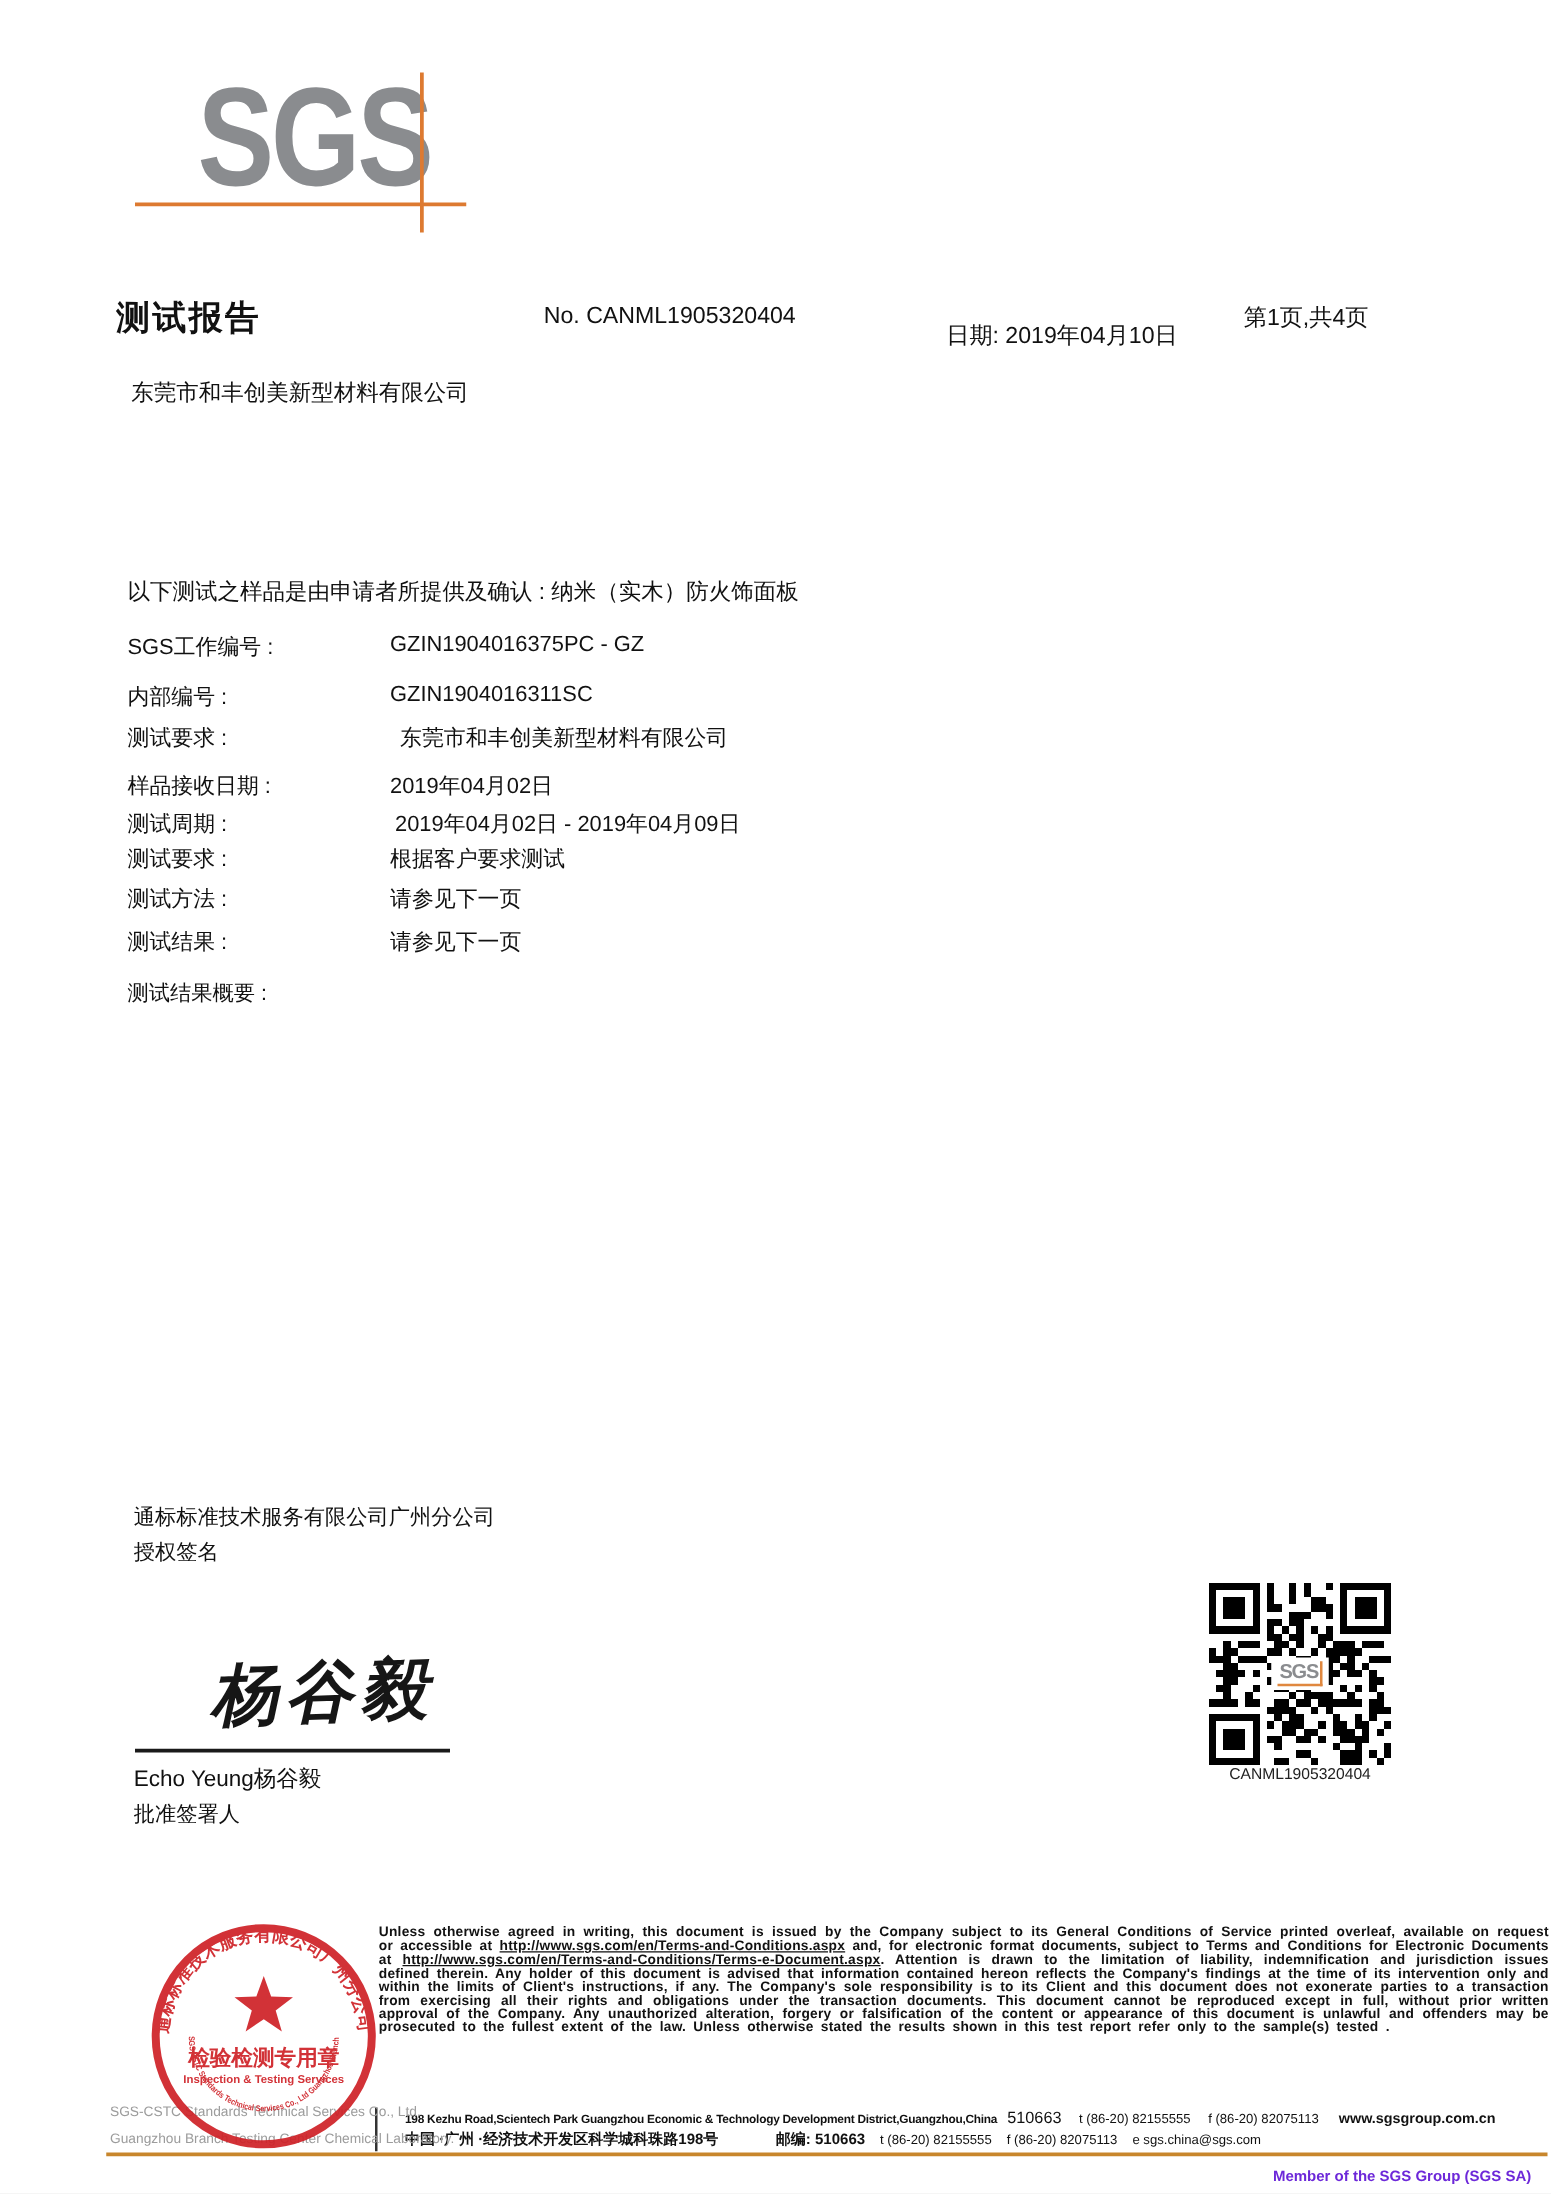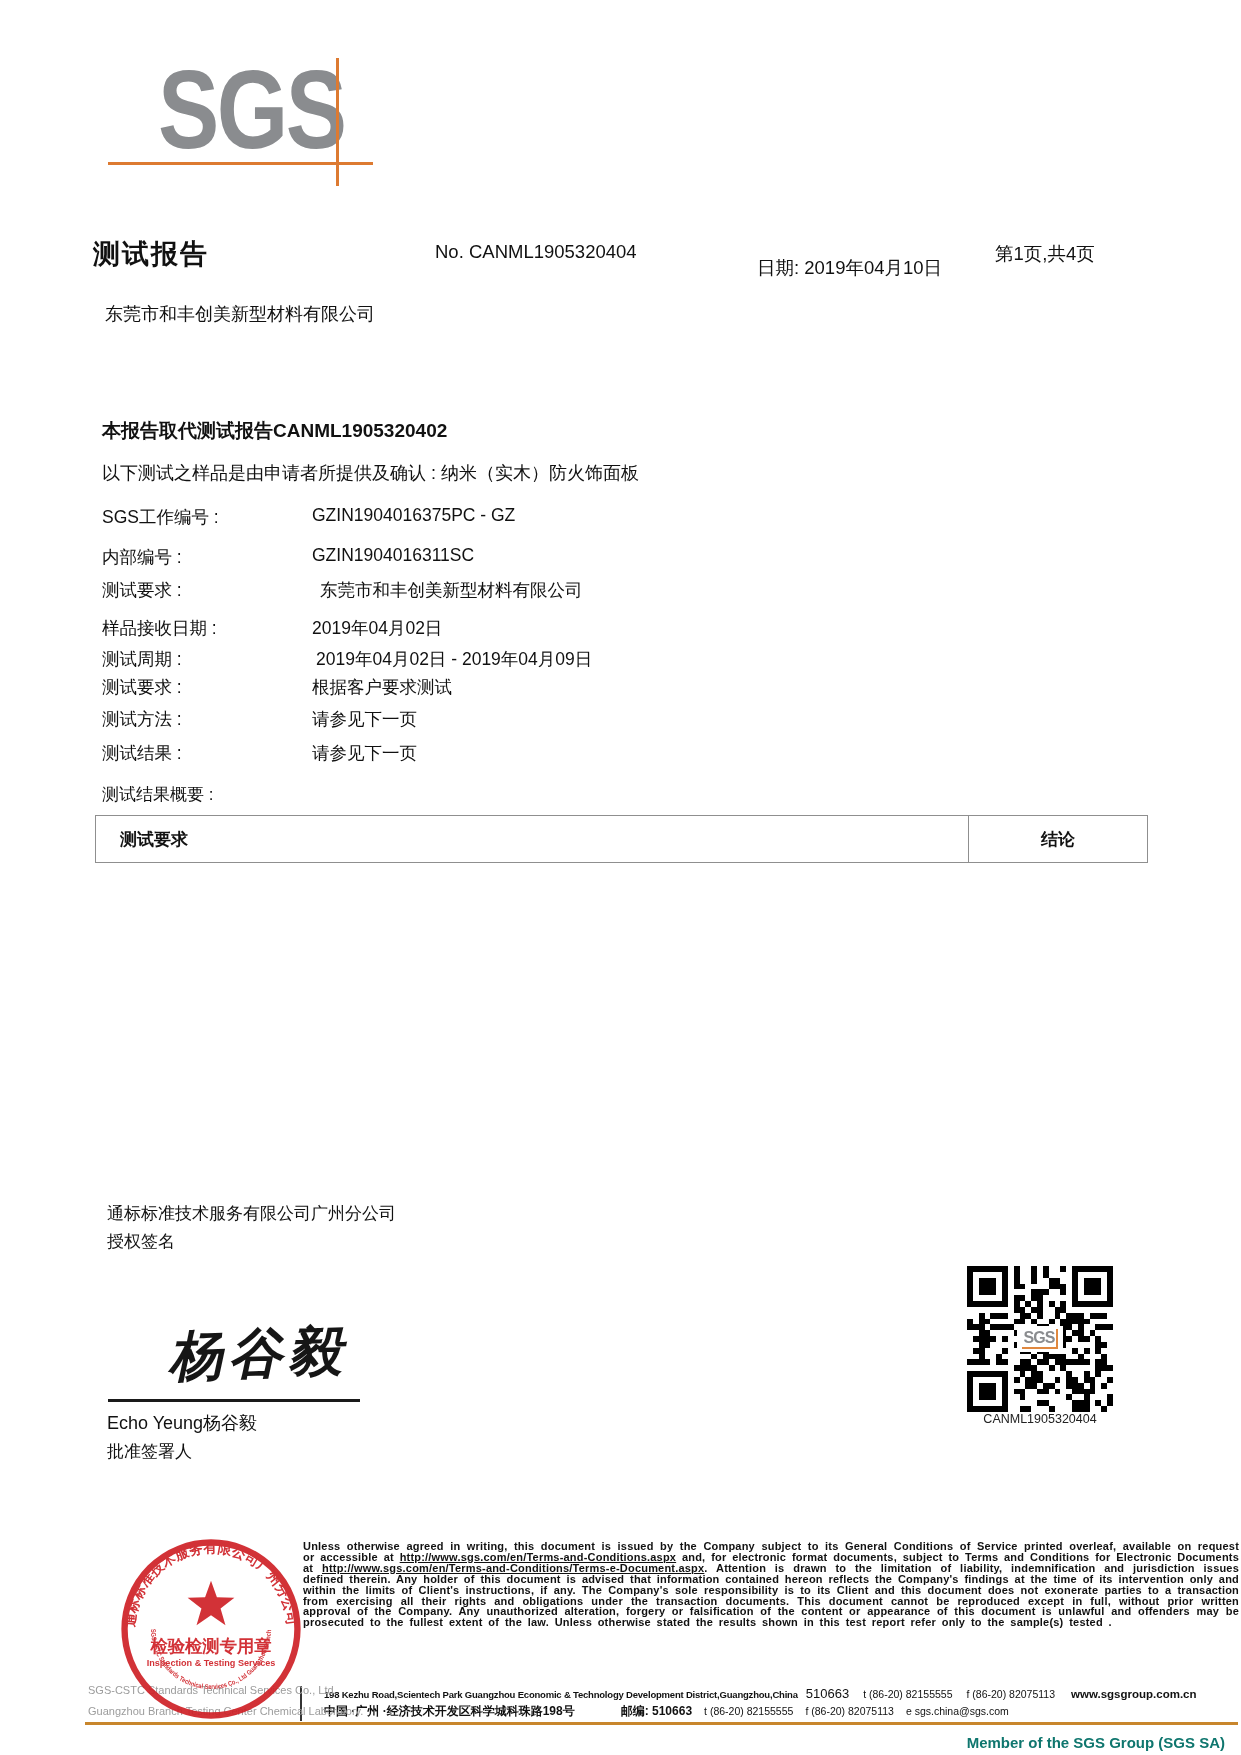--- a/index.html
+++ b/index.html
@@ -74,21 +74,21 @@
   .addr-en .a{font-size:9.5px;font-weight:bold;letter-spacing:-0.2px;}
   .addr-en .zip{font-size:13px;margin-left:8px;}
   .addr-en .tf{font-size:10.5px;margin-left:14px;}
   .addr-en .web{font-size:11.5px;font-weight:bold;margin-left:16px;}
   .addr-cn{top:1703px;}
   .addr-cn .a{font-size:12px;font-weight:bold;}
   .addr-cn .zip{font-size:12px;font-weight:bold;margin-left:46px;}
   .addr-cn .tf{font-size:10.5px;margin-left:12px;}
   .addr-cn .em{font-size:10.5px;margin-left:12px;}
   .bottom-rule{left:85px;top:1722px;width:1153px;height:3px;background:#c8862c;}
-  .member-line{top:1734px;right:16px;font-size:15px;font-weight:bold;color:#0f766e;padding-left:35px;}
+  .member-line{top:1734px;right:16px;font-size:12px;font-weight:bold;color:#6d28d9;padding-left:35px;}
   
   .gray-co{position:absolute;left:88px;font-size:11px;color:#9c9c9c;white-space:nowrap;}
   .stamp-svg{position:absolute;left:120px;top:1538px;width:182px;height:182px;opacity:0.92;}
 </style>
 </head>
 <body>
 
 <div class="page">
 
   <div>
@@ -97,21 +97,20 @@
     <div class="logo-vline"></div>
   </div>
 
   <div class="abs doc-title">测试报告</div>
   <div class="abs report-no">No. CANML1905320404</div>
   <div class="abs date-line">日期: 2019年04月10日</div>
   <div class="abs page-line">第1页,共4页</div>
 
   <div class="abs t18 company-name">东莞市和丰创美新型材料有限公司</div>
 
-  <div class="abs replace-line">本报告取代测试报告CANML1905320402</div>
   <div class="abs sample-line">以下测试之样品是由申请者所提供及确认 : 纳米（实木）防火饰面板</div>
 
   <div class="f-label" style="top:505px">SGS工作编号 :</div>
   <div class="f-value" style="top:505px">GZIN1904016375PC - GZ</div>
   <div class="f-label" style="top:545px">内部编号 :</div>
   <div class="f-value" style="top:545px">GZIN1904016311SC</div>
   <div class="f-label" style="top:578px">测试要求 :</div>
   <div class="f-value" style="top:578px;left:320px">东莞市和丰创美新型材料有限公司</div>
   <div class="f-label" style="top:616px">样品接收日期 :</div>
   <div class="f-value" style="top:616px">2019年04月02日</div>
@@ -121,24 +120,20 @@
   <div class="f-value" style="top:675px">根据客户要求测试</div>
   <div class="f-label" style="top:707px">测试方法 :</div>
   <div class="f-value" style="top:707px">请参见下一页</div>
   <div class="f-label" style="top:741px">测试结果 :</div>
   <div class="f-value" style="top:741px">请参见下一页</div>
 
   <div class="abs summary-heading">测试结果概要 :</div>
 
   <table class="result-table">
     <tbody>
-        <tr class="hrow">
-      <td class="c1">测试要求</td>
-      <td class="c2">结论</td>
-    </tr>
   </tbody>
     </table>
 
   <div class="abs sign-company">通标标准技术服务有限公司广州分公司</div>
   <div class="abs sign-label">授权签名</div>
   <div class="abs signature-hand">杨谷毅</div>
   <div class="abs sign-rule"></div>
   <div class="abs signer-name">Echo Yeung杨谷毅</div>
   <div class="abs signer-title">批准签署人</div>
 

